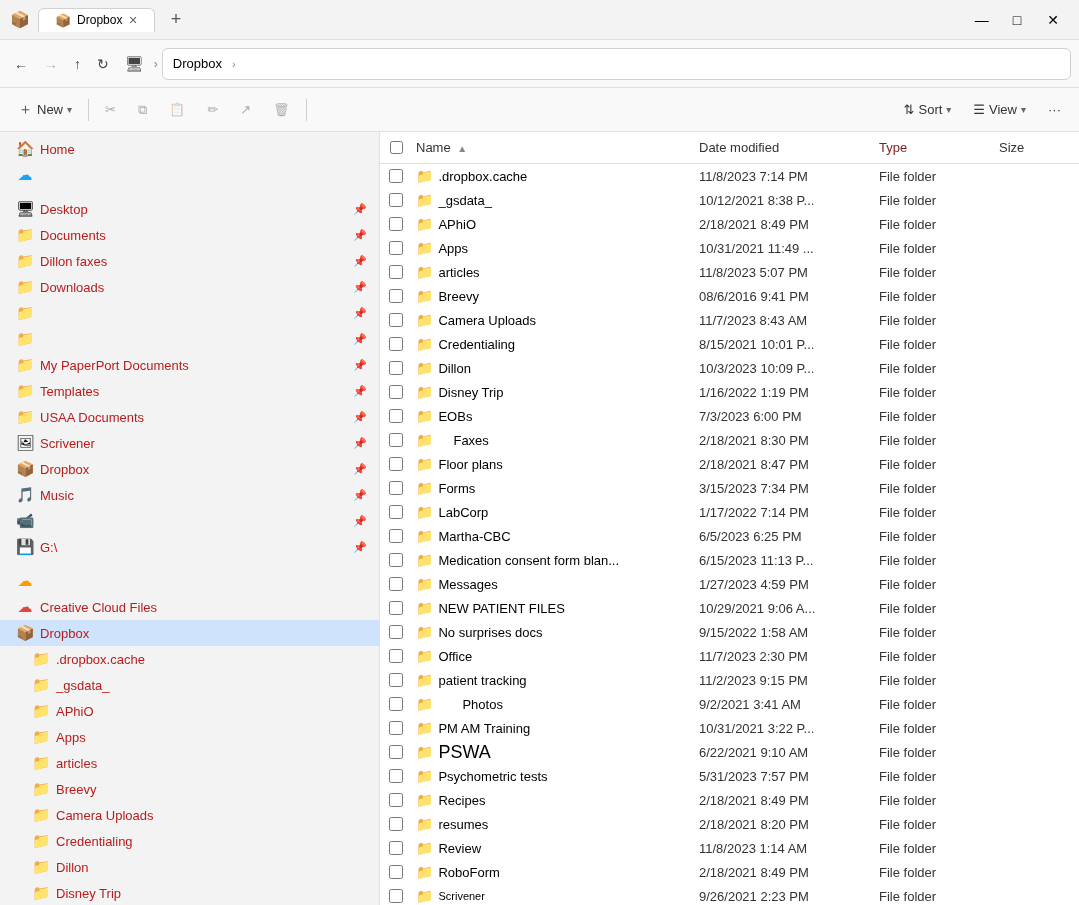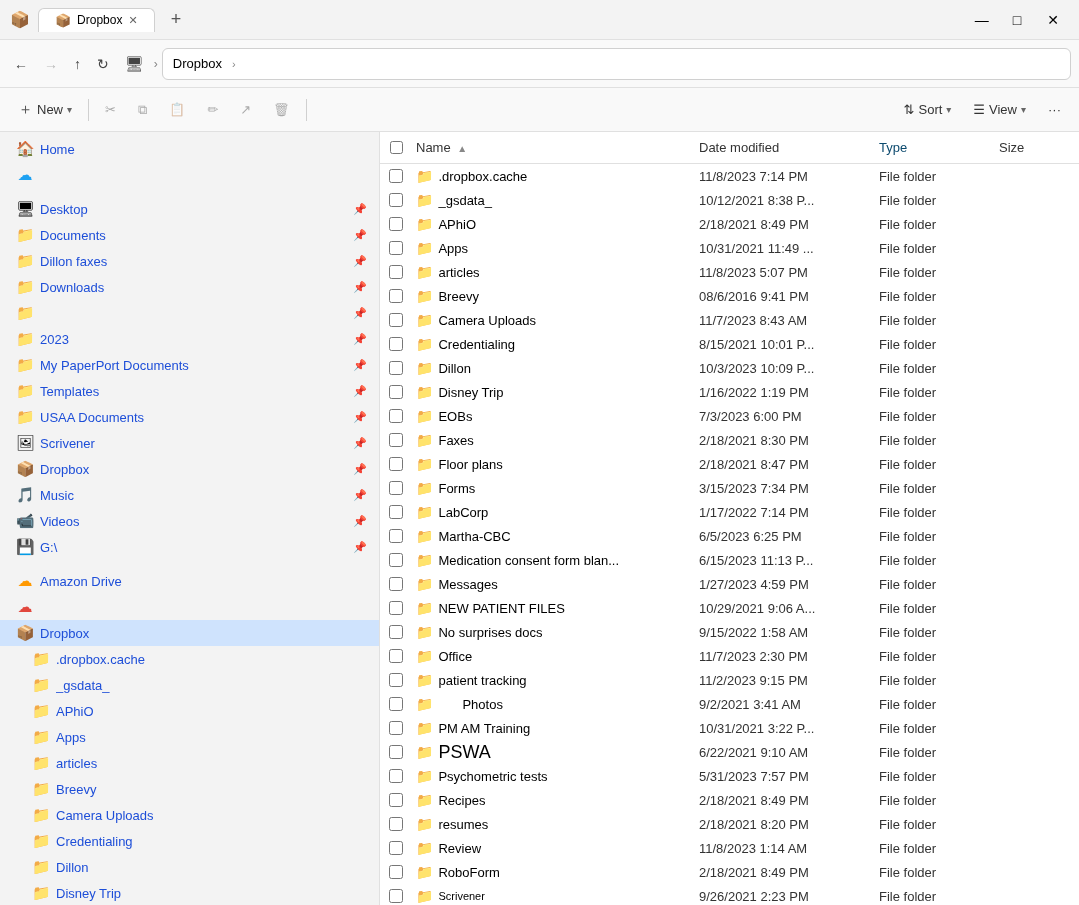--- a/index.html
+++ b/index.html
@@ -27,33 +27,33 @@
     .dropdown-arrow { font-size: 10px; color: #666; }
 
     
     .main { display: flex; flex: 1; overflow: hidden; }
 
     
     .sidebar { width: 380px; min-width: 380px; background: #f3f3f3; border-right: 1px solid #e0e0e0; overflow-y: auto; padding: 4px 0; }
     .sidebar-item { display: flex; align-items: center; padding: 3px 12px 3px 16px; gap: 6px; cursor: pointer; border-radius: 0; height: 26px; position: relative; }
     .sidebar-item.active { background: #cfe3fd; }
     .sidebar-item .item-icon { font-size: 15px; flex-shrink: 0; width: 18px; text-align: center; }
-    .sidebar-item .item-label { font-size: 13px; color: #1d4ed8; flex: 1; white-space: nowrap; overflow: hidden; text-overflow: ellipsis; }
+    .sidebar-item .item-label { font-size: 13px; color: #b91c1c; flex: 1; white-space: nowrap; overflow: hidden; text-overflow: ellipsis; }
     .sidebar-item .pin-icon { color: #888; font-size: 11px; margin-left: auto; }
     .sidebar-sub-item { padding-left: 32px; }
 
     
     .content { flex: 1; display: flex; flex-direction: column; overflow: hidden; }
 
     
     .col-headers { display: flex; align-items: center; padding: 4px 0; border-bottom: 1px solid #e0e0e0; background: #fff; height: 32px; }
     .col-checkbox { width: 32px; display: flex; align-items: center; justify-content: center; }
     .col-name { flex: 1; min-width: 200px; padding-left: 4px; font-size: 13px; color: #333; font-weight: 500; cursor: pointer; }
     .col-date { width: 180px; font-size: 13px; color: #333; font-weight: 500; cursor: pointer; }
-    .col-type { width: 120px; font-size: 13px; color: #0c4a6e; font-weight: 500; cursor: pointer; }
+    .col-type { width: 120px; font-size: 13px; color: #7f1d1d; font-weight: 500; cursor: pointer; }
     .col-size { width: 80px; font-size: 13px; color: #333; font-weight: 500; cursor: pointer; }
 
     
     .file-list { flex: 1; overflow-y: auto; background: #fff; }
     .file-row { display: flex; align-items: center; height: 24px; padding: 0; cursor: pointer; }
     .file-row .fc { width: 32px; display: flex; align-items: center; justify-content: center; }
     .file-row .fc input[type=checkbox] { width: 14px; height: 14px; }
     .file-row .fn { flex: 1; min-width: 200px; display: flex; align-items: center; gap: 5px; font-size: 13px; padding-left: 4px; }
     .file-row .fd { width: 180px; font-size: 13px; color: #333; }
     .file-row .ft { width: 120px; font-size: 13px; color: #333; }
@@ -169,21 +169,20 @@
       <span class="item-icon">📁</span>
       <span class="item-label">Downloads</span>
       <span class="pin-icon">📌</span>
     </div>
     <div class="sidebar-item">
       <span class="item-icon">📁</span>
       <span class="pin-icon">📌</span>
     </div>
     <div class="sidebar-item">
       <span class="item-icon">📁</span>
-      <span class="item-label">2023</span>
       <span class="pin-icon">📌</span>
     </div>
     <div class="sidebar-item">
       <span class="item-icon">📁</span>
       <span class="item-label">My PaperPort Documents</span>
       <span class="pin-icon">📌</span>
     </div>
     <div class="sidebar-item">
       <span class="item-icon">📁</span>
       <span class="item-label">Templates</span>
@@ -204,37 +203,36 @@
       <span class="item-label">Dropbox</span>
       <span class="pin-icon">📌</span>
     </div>
     <div class="sidebar-item">
       <span class="item-icon">🎵</span>
       <span class="item-label">Music</span>
       <span class="pin-icon">📌</span>
     </div>
     <div class="sidebar-item">
       <span class="item-icon">📹</span>
-      <span class="item-label">Videos</span>
       <span class="pin-icon">📌</span>
     </div>
     <div class="sidebar-item">
       <span class="item-icon">💾</span>
       <span class="item-label">G:\</span>
       <span class="pin-icon">📌</span>
     </div>
 
     <div style="height:8px;"></div>
 
     <div class="sidebar-item">
       <span class="item-icon" style="color:#ff9900;">☁</span>
-      <span class="item-label">Amazon Drive</span>
     </div>
     <div class="sidebar-item">
       <span class="item-icon" style="color:#e1473d;">☁</span>
+      <span class="item-label">Creative Cloud Files</span>
     </div>
     <div class="sidebar-item active">
       <span class="item-icon" style="color:#0061fe;">📦</span>
       <span class="item-label" style="font-weight:500;">Dropbox</span>
     </div>
 
     <div class="sidebar-item sidebar-sub-item">
       <span class="item-icon" style="color:#f5c542;">📁</span>
       <span class="item-label">.dropbox.cache</span>
     </div>
@@ -424,21 +422,21 @@
     <div class="fd">7/3/2023 6:00 PM</div>
     <div class="ft">File folder</div>
     <div class="fs"></div>
   </div>
         <div class="file-row">
     <div class="fc">
       <input type="checkbox" style="">
     </div>
     <div class="fn">
       <span class="folder-icon" style="color:#f0b429">📁</span>
-      <span style="font-size:13px;">Faxes</span>
+      <span style="font-size:13px;margin-left:15px;">Faxes</span>
     </div>
     <div class="fd">2/18/2021 8:30 PM</div>
     <div class="ft">File folder</div>
     <div class="fs"></div>
   </div>
         <div class="file-row">
     <div class="fc">
       <input type="checkbox" style="">
     </div>
     <div class="fn">

